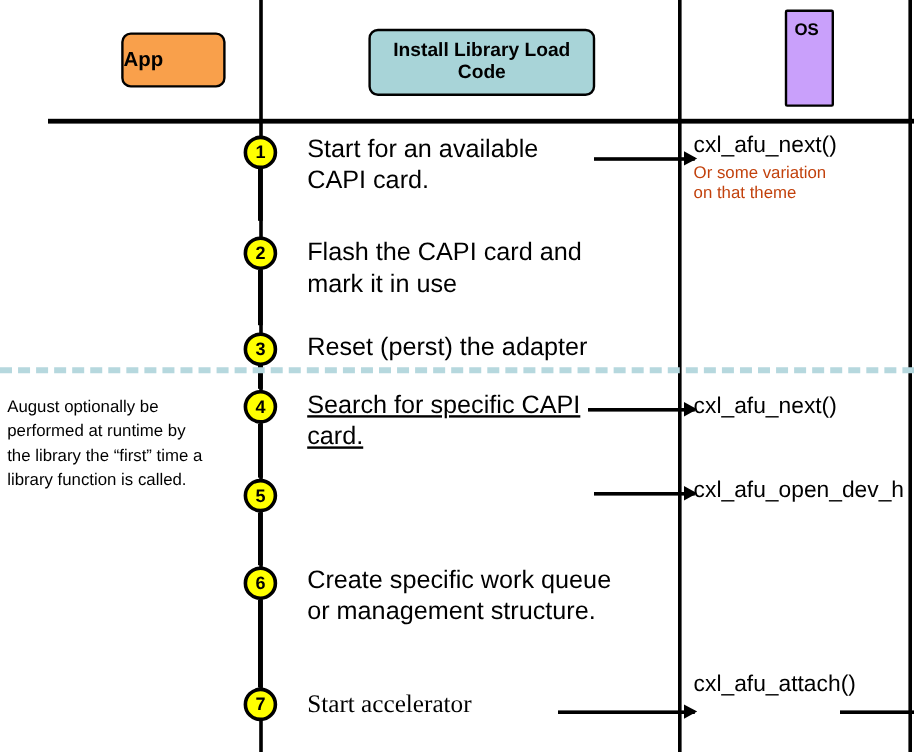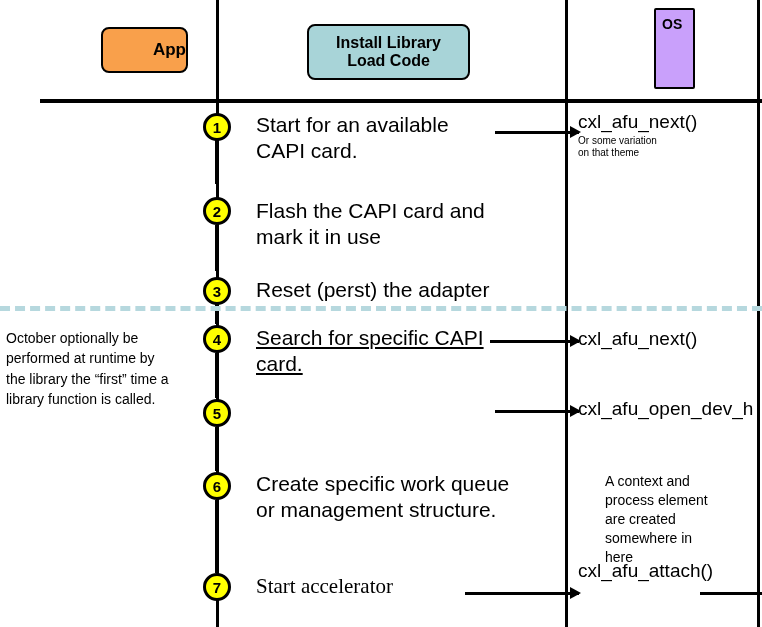--- a/index.html
+++ b/index.html
@@ -35,21 +35,21 @@
   }
 
   
   .actor-box {
     position: absolute;
     box-sizing: border-box;
     border: 2px solid #000000;
     border-radius: 8px;
     display: flex;
     align-items: center;
-    justify-content: flex-end;
+    justify-content: flex-start;
     text-align: center;
     font-weight: bold;
     color: #000000;
     line-height: 1.15;
   }
   .actor-app {
     background: #f9a04b;
     font-size: 17px;
   }
   .actor-lib {
@@ -105,22 +105,22 @@
     white-space: pre-line;
   }
   .os-call {
     position: absolute;
     font-size: 19px;
     color: #000000;
     white-space: nowrap;
   }
   .os-sub {
     position: absolute;
-    font-size: 10px;
-    color: #000000;
+    font-size: 14px;
+    color: #c2410c;
     line-height: 1.2;
     white-space: pre-line;
   }
   .os-note {
     position: absolute;
     font-size: 14px;
     color: #000000;
     line-height: 1.35;
     white-space: pre-line;
   }
@@ -172,21 +172,21 @@
   <div class="lifeline" style="left:216px; top:0px;   height:627px;"></div>
   <div class="lifeline" style="left:565px; top:0px; height:627px;"></div>
   <div class="lifeline" style="left:757px; top:0px;  height:627px;"></div>
 
   <div class="toprule" style="left:40px; top:99px; width:722px;"></div>
 
   <div class="actor-box actor-app" style="left:101px; top:27px; width:87px; height:46px;">
     <span>App</span>
   </div>
 
-  <div class="actor-box actor-lib" style="left:307px; top:24px; width:163px; height:56px;">
+  <div class="actor-box actor-lib" style="left:307px; top:24px; width:189px; height:56px;">
     <span>Install Library
 Load Code</span>
   </div>
 
   <div class="actor-box actor-os" style="left:654px; top:8px; width:41px; height:81px;">
     <span>OS</span>
   </div>
 
   <div class="step-chain" style="left:215px; top:140px; height:44px;"></div>
   <div class="step-chain" style="left:215px; top:225px; height:46px;"></div>
@@ -211,21 +211,21 @@
     <span>2</span>
   </div>
   <div class="step-text" style="left:256px; top:198px; width:290px;">Flash the CAPI card and
 mark it in use</div>
 
   <div class="step-num" style="left:203px; top:277px;">
     <span>3</span>
   </div>
   <div class="step-text" style="left:256px; top:277px; width:300px;">Reset (perst) the adapter</div>
 
-  <div class="note-left" style="left:6px; top:328px; width:200px;">October optionally be
+  <div class="note-left" style="left:6px; top:328px; width:200px;">August optionally be
 performed at runtime by
 the library the “first” time a
 library function is called.</div>
 
   <div class="step-num" style="left:203px; top:325px;">
     <span>4</span>
   </div>
   <div class="step-text" style="left:256px; top:325px; width:260px;text-decoration:underline;">Search for specific CAPI
 card.</div>
   <div class="arrow" style="left:490px; top:340px; width:89px;"></div>
@@ -236,25 +236,20 @@
   </div>
   <div class="arrow" style="left:495px; top:410px; width:84px;"></div>
   <div class="os-call" style="left:578px; top:398px;">cxl_afu_open_dev_h</div>
 
   <div class="step-num" style="left:203px; top:472px;">
     <span>6</span>
   </div>
   <div class="step-text" style="left:256px; top:471px; width:310px;">Create specific work queue
 or management structure.</div>
 
-  <div class="os-note" style="left:605px; top:472px; width:150px;">A context and
-process element
-are created
-somewhere in
-here</div>
 
   <div class="step-num" style="left:203px; top:573px;">
     <span>7</span>
   </div>
   <div class="step-text" style="left:256px; top:573px; width:220px;font-family:Liberation Serif, serif;">Start accelerator</div>
   <div class="arrow" style="left:465px; top:592px; width:114px;"></div>
   <div class="os-call" style="left:578px; top:560px;">cxl_afu_attach()</div>
   <div class="arrow noheadline" style="left:700px; top:592px; width:62px;"></div>
 
 

